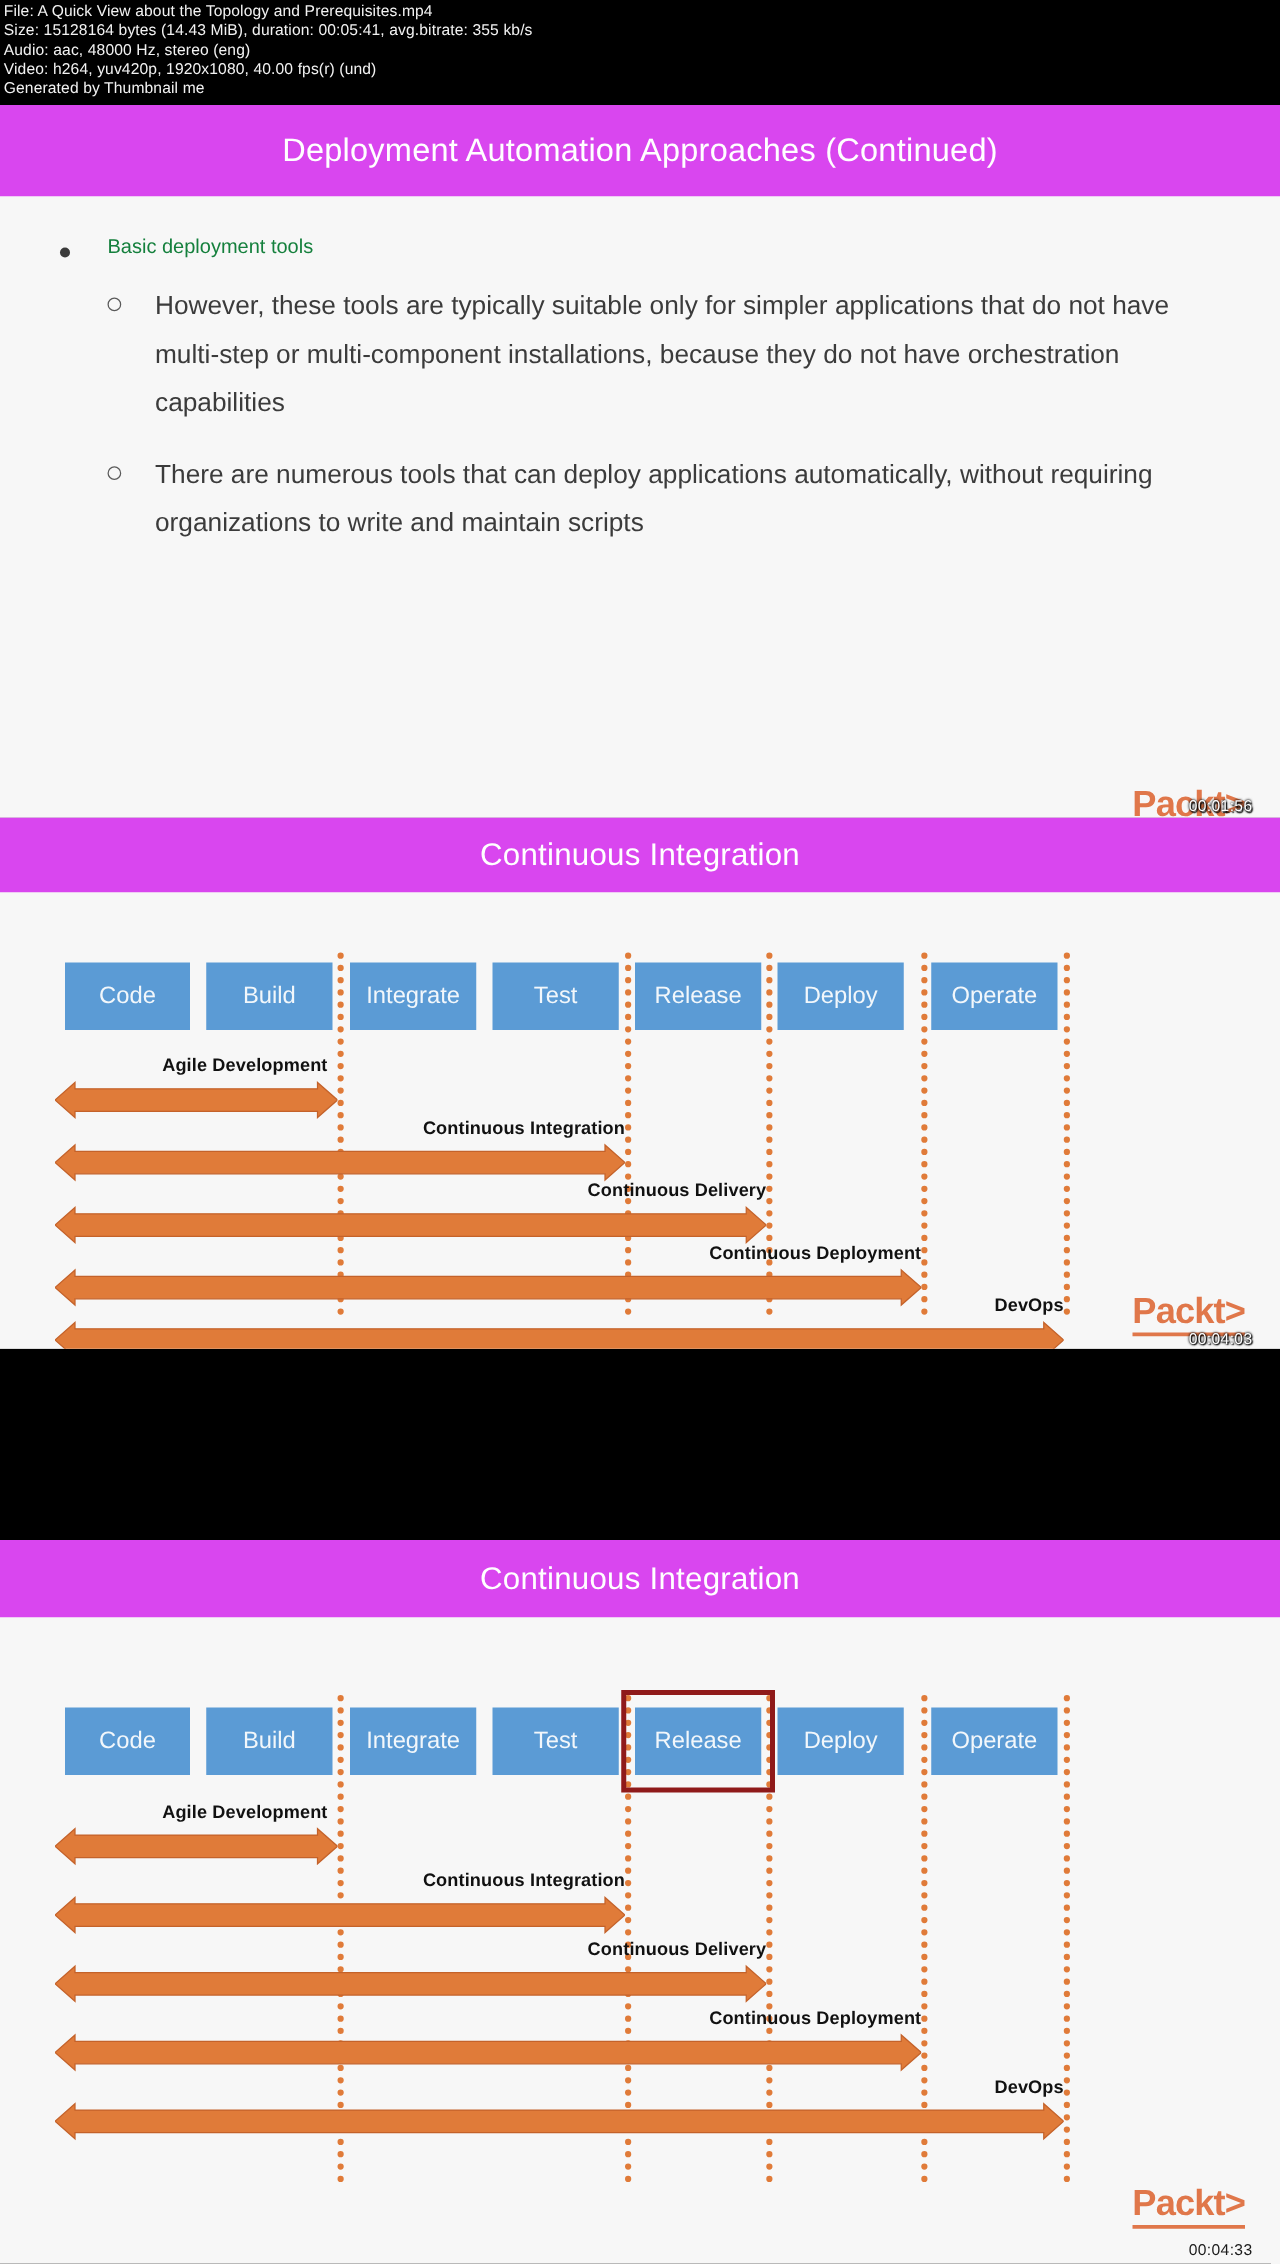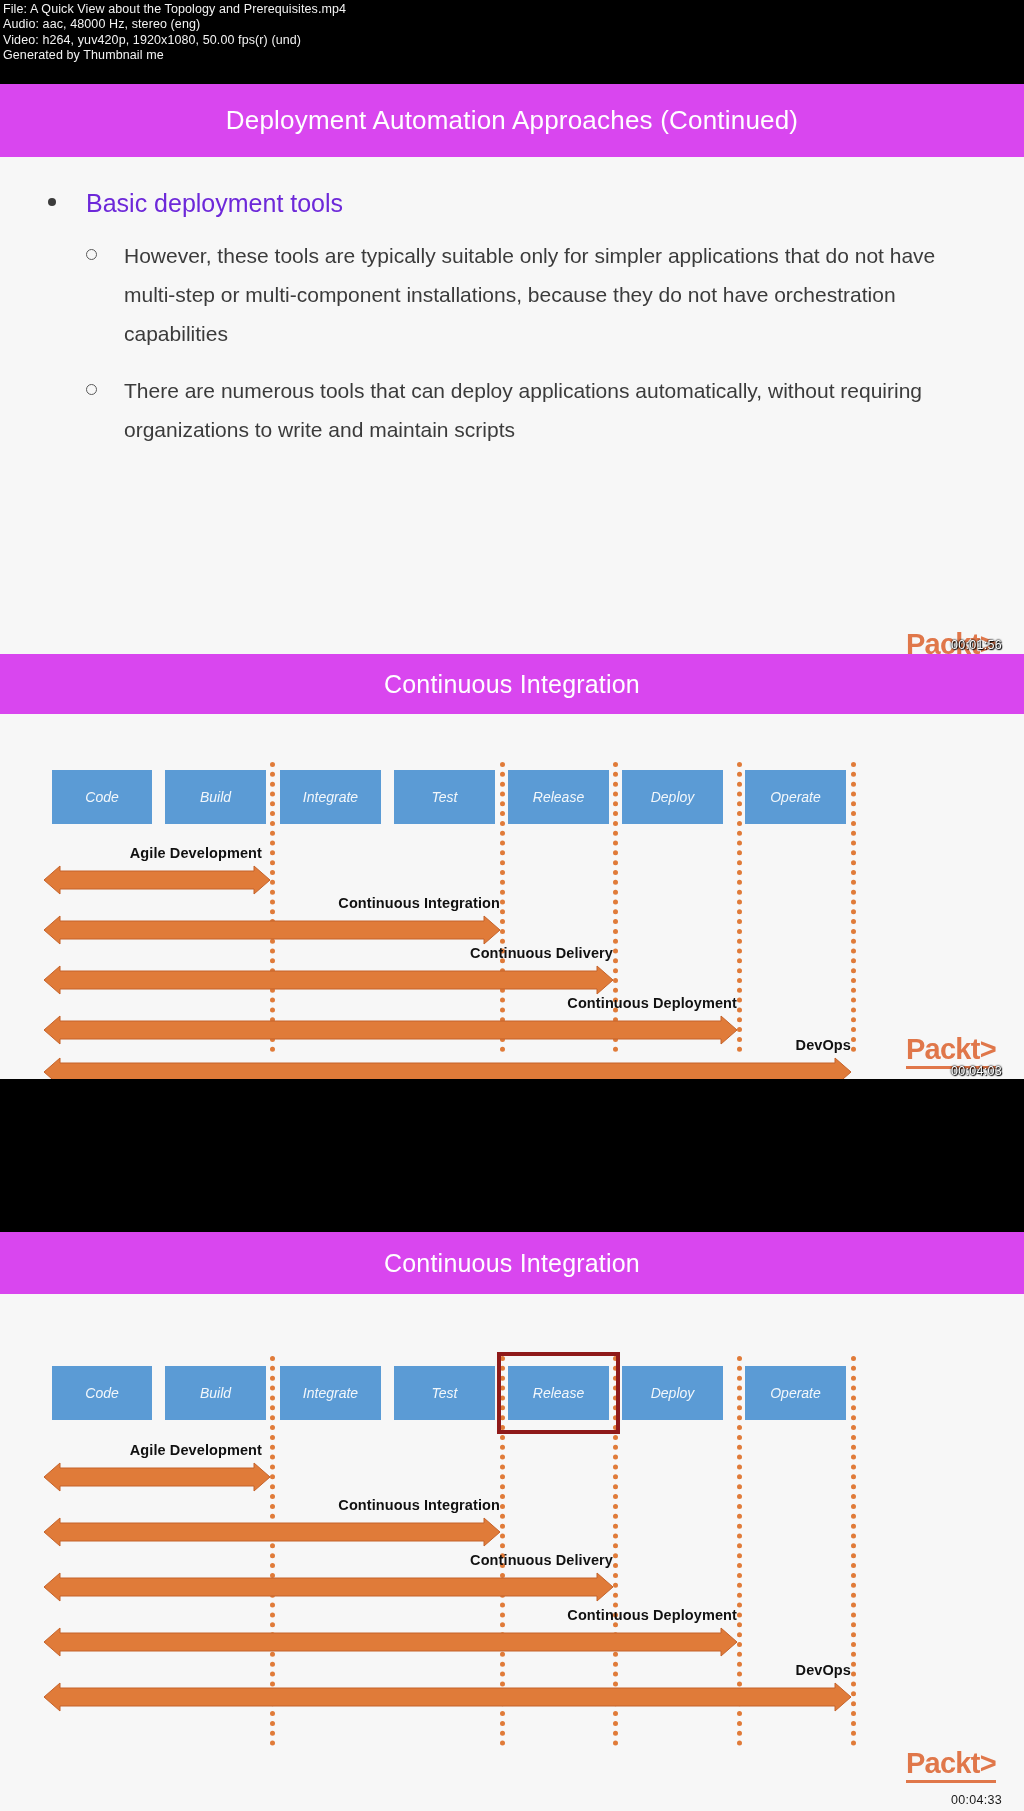--- a/index.html
+++ b/index.html
@@ -27,21 +27,21 @@
   .slide-title {
     height:60px; background:#d946ef; color:#fff;
     display:flex; align-items:center; justify-content:center;
     font-size:25px; font-weight:400; letter-spacing:.2px;
   }
   .slide-title.tall { height:73px; font-size:26px; }
 
   .slide-body { position:relative; background:#f7f7f7; }
 
   
-  .bul-l1 { position:relative; margin:32px 0 0 48px; font-size:25px; color:#6d28d9; }
+  .bul-l1 { position:relative; margin:32px 0 0 48px; font-size:16px; color:#15803d; }
   .bul-l1 .dot {
     position:absolute; left:0; top:9px; width:8px; height:8px;
     border-radius:50%; background:#3b3b3b;
   }
   .bul-l1 .txt { display:block; margin-left:38px; }
 
   .bul-l2 { position:relative; margin:18px 0 0 86px; font-size:21px; color:#3b3b3b;
             line-height:39px; max-width:880px; }
   .bul-l2 .circ {
     position:absolute; left:0; top:13px; width:11px; height:11px;
@@ -61,22 +61,22 @@
     position:absolute; right:22px;
     color:#ffffff; font-size:12.5px; letter-spacing:.3px;
     text-shadow:0 0 2px #000,0 0 2px #000,1px 1px 1px #000;
   }
   .stamp.dark { color:#1a1a1a; text-shadow:none; }
 
   
   .diagram { position:relative; width:1024px; }
   .stage {
     position:absolute; height:54px; background:#5b9bd5;
-    color:#f2f7fb; font-size:14px;
-    display:flex; align-items:center; justify-content:center;font-style:italic;
+    color:#f2f7fb; font-size:19px;
+    display:flex; align-items:center; justify-content:center;
   }
   .vdash {
     position:absolute; width:0;
     border-left:5px dotted #e07b39;
   }
   .hl-box {
     position:absolute; border:4px solid #8f1a1a; background:transparent;
   }
   .arrow-lbl {
     position:absolute; font-size:14.5px; font-weight:700; color:#111;
@@ -85,22 +85,23 @@
   .arrow { position:absolute; height:32px; }
   .arrow svg { display:block; }
 </style>
 </head>
 <body>
 
 <div id="page">
 
   <div class="meta">
     <div>File: A Quick View about the Topology and Prerequisites.mp4</div>
+    <div>Size: 15128164 bytes (14.43 MiB), duration: 00:05:41, avg.bitrate: 355 kb/s</div>
     <div>Audio: aac, 48000 Hz, stereo (eng)</div>
-    <div>Video: h264, yuv420p, 1920x1080, 50.00 fps(r) (und)</div>
+    <div>Video: h264, yuv420p, 1920x1080, 40.00 fps(r) (und)</div>
     <div>Generated by Thumbnail me</div>
   </div>
 
   <div class="slide" id="slide1" style="top:84px; height:570px;">
     <div class="slide-title tall">Deployment Automation Approaches (Continued)</div>
     <div class="slide-body" style="height:497px;">
 
       <div class="bul-l1">
         <span class="dot"></span>
         <span class="txt">Basic deployment tools</span>

